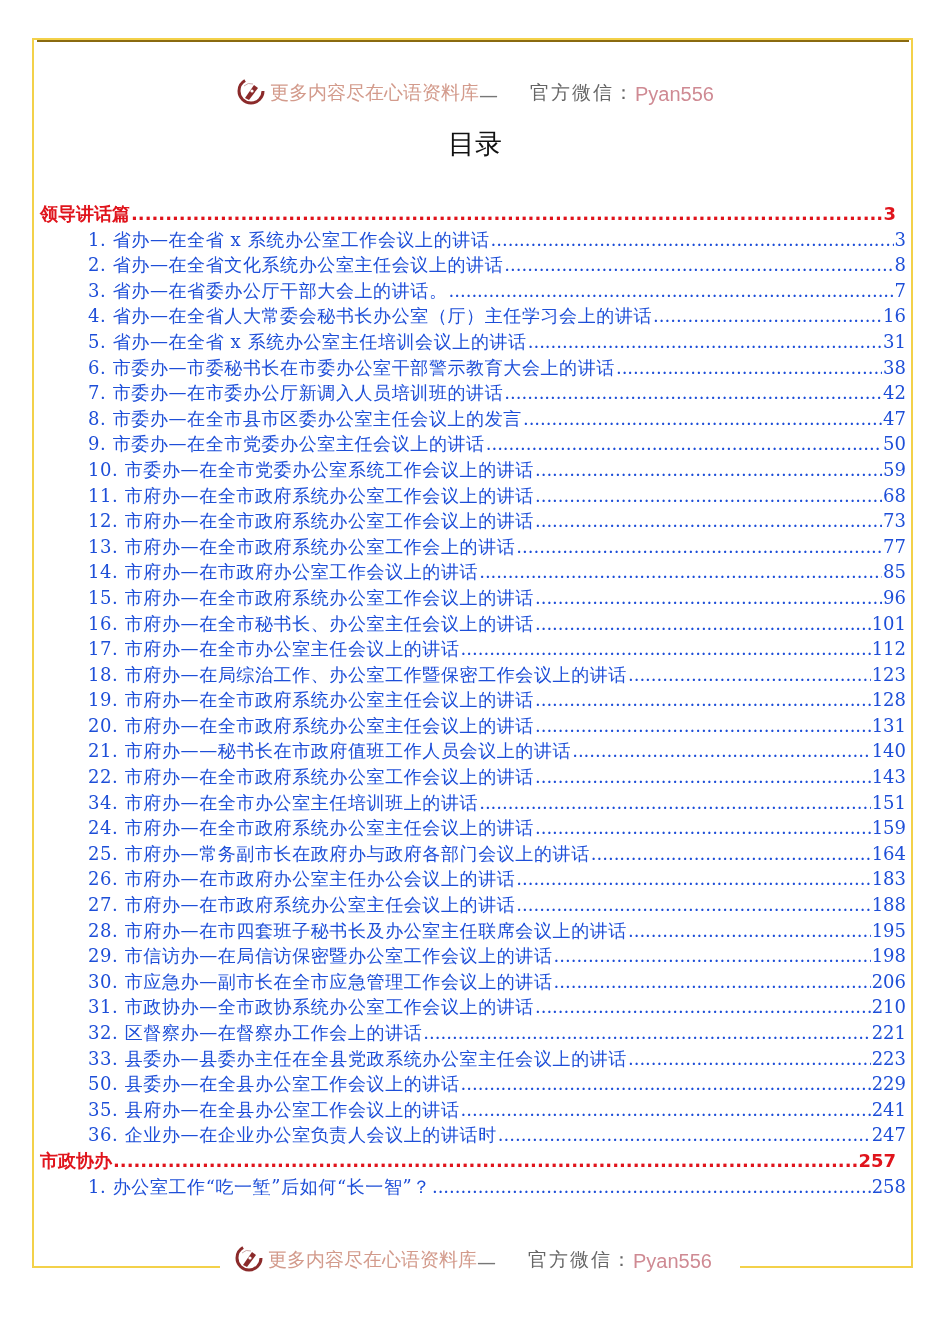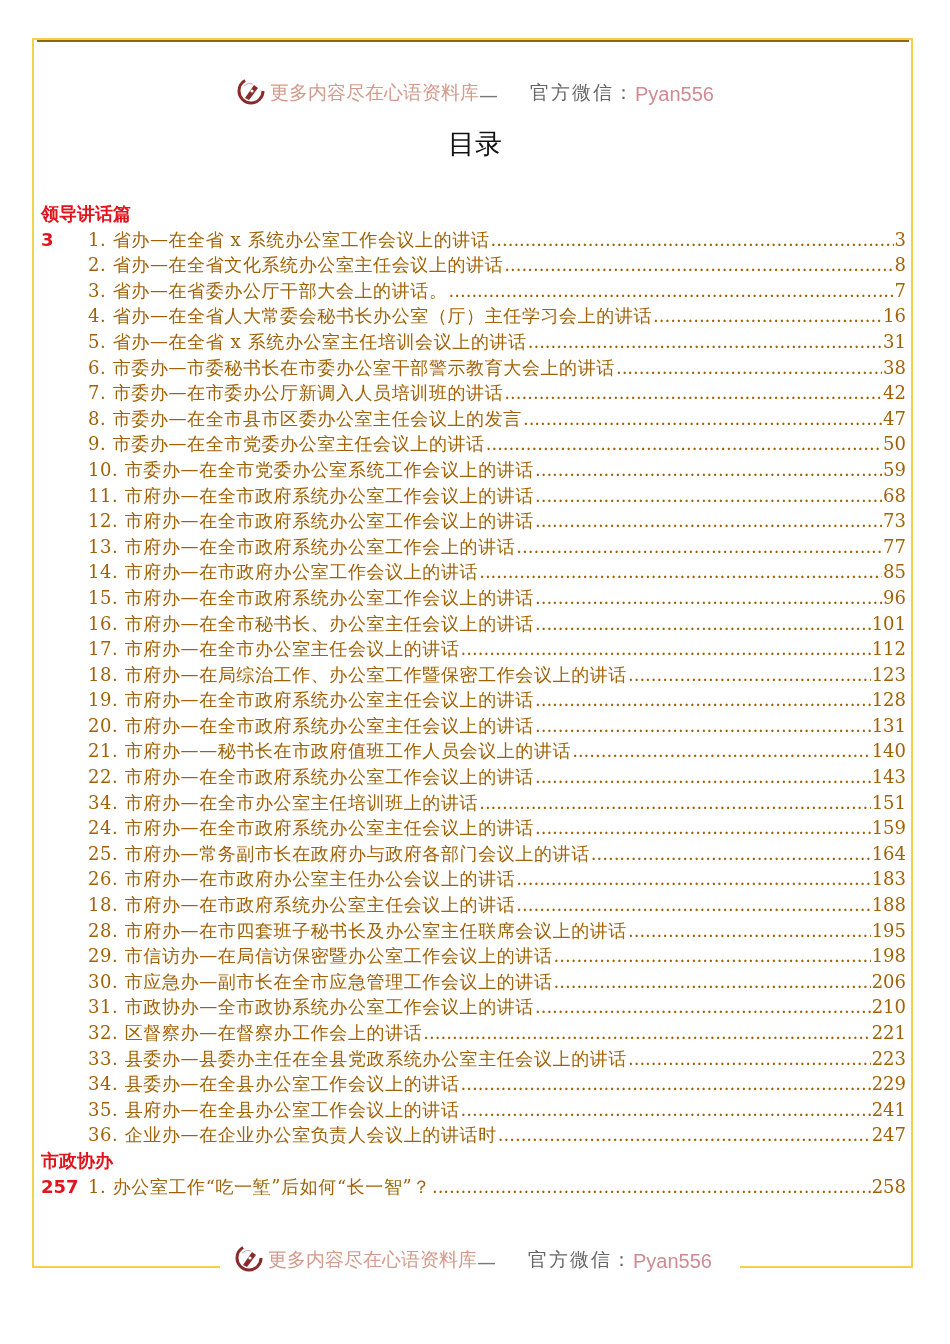--- a/index.html
+++ b/index.html
@@ -16,23 +16,23 @@
   .wm-dash { color: #777; font-family: "DejaVu Sans", sans-serif; }
   .wm-wx { color: #666; font-family: "DejaVu Serif", serif; letter-spacing: 2px; margin-left: 32px; }
   .wm-id { color: #cf8a93; font-family: "Liberation Sans", sans-serif; font-size: 20px; }
   .title { position: absolute; left: 0; width: 950px; top: 126px; text-align: center; font-size: 27px; color: #111; }
   .toc { position: absolute; left: 40px; top: 201px; width: 866px; }
   .row { display: flex; align-items: baseline; height: 25.6px; line-height: 25.6px; font-size: 18px; white-space: nowrap; }
   .row .label { flex: 0 0 auto; }
   .row .leader { flex: 1 1 auto; overflow: hidden; margin: 0 1px; }
   .row .leader::before { content: "................................................................................................................................................................................................................................................................"; letter-spacing: 0px; }
   .row .page { flex: 0 0 auto; }
-  .section { color: #e0141c; font-family: "DejaVu Sans", sans-serif; font-weight: bold; width: 856px; flex-direction: column; }
+  .section { color: #e0141c; font-family: "DejaVu Sans", sans-serif; font-weight: bold; width: 856px; }
   .section .leader { color: #e0141c; }
-  .item { padding-left: 48px; width: 818px; font-family: "DejaVu Serif", "Liberation Serif", serif; color: #a16207; }
+  .item { padding-left: 48px; width: 818px; font-family: "DejaVu Serif", "Liberation Serif", serif; color: #1d4ed8; }
   .item .label { letter-spacing: 0.6px; }
 </style>
 </head>
 <body>
 
 <div class="frame"></div>
 <div class="frame-top-inner"></div>
 <div class="frame-bottom-left"></div>
 <div class="frame-bottom-right"></div>
 
@@ -182,21 +182,21 @@
       <span class="label">25. 市府办—常务副市长在政府办与政府各部门会议上的讲话</span>
       <span class="leader"></span>
       <span class="page">164</span>
     </div>
   <div class="row item">
       <span class="label">26. 市府办—在市政府办公室主任办公会议上的讲话</span>
       <span class="leader"></span>
       <span class="page">183</span>
     </div>
   <div class="row item">
-      <span class="label">18. 市府办—在市政府系统办公室主任会议上的讲话</span>
+      <span class="label">27. 市府办—在市政府系统办公室主任会议上的讲话</span>
       <span class="leader"></span>
       <span class="page">188</span>
     </div>
   <div class="row item">
       <span class="label">28. 市府办—在市四套班子秘书长及办公室主任联席会议上的讲话</span>
       <span class="leader"></span>
       <span class="page">195</span>
     </div>
   <div class="row item">
       <span class="label">29. 市信访办—在局信访保密暨办公室工作会议上的讲话</span>
@@ -217,21 +217,21 @@
       <span class="label">32. 区督察办—在督察办工作会上的讲话</span>
       <span class="leader"></span>
       <span class="page">221</span>
     </div>
   <div class="row item">
       <span class="label">33. 县委办—县委办主任在全县党政系统办公室主任会议上的讲话</span>
       <span class="leader"></span>
       <span class="page">223</span>
     </div>
   <div class="row item">
-      <span class="label">34. 县委办—在全县办公室工作会议上的讲话</span>
+      <span class="label">50. 县委办—在全县办公室工作会议上的讲话</span>
       <span class="leader"></span>
       <span class="page">229</span>
     </div>
   <div class="row item">
       <span class="label">35. 县府办—在全县办公室工作会议上的讲话</span>
       <span class="leader"></span>
       <span class="page">241</span>
     </div>
   <div class="row item">
       <span class="label">36. 企业办—在企业办公室负责人会议上的讲话时</span>

